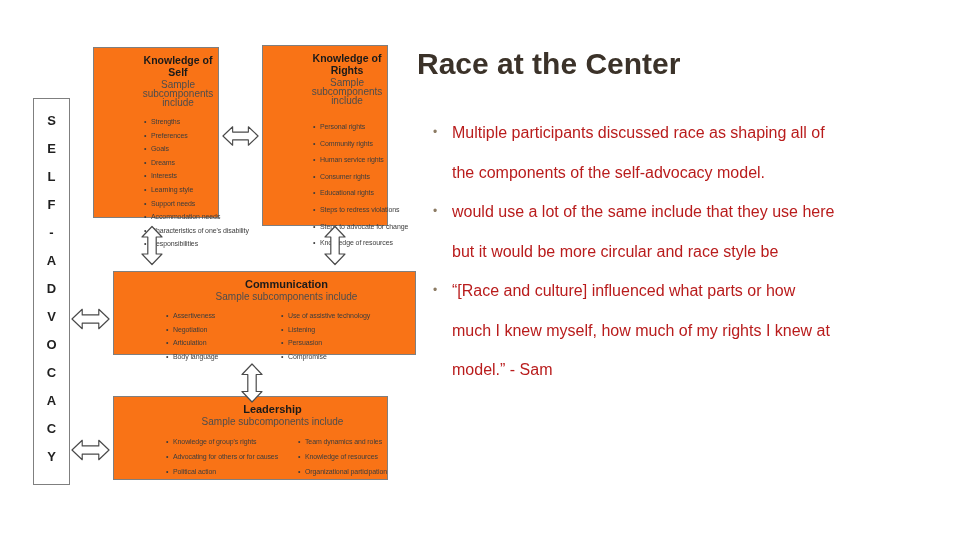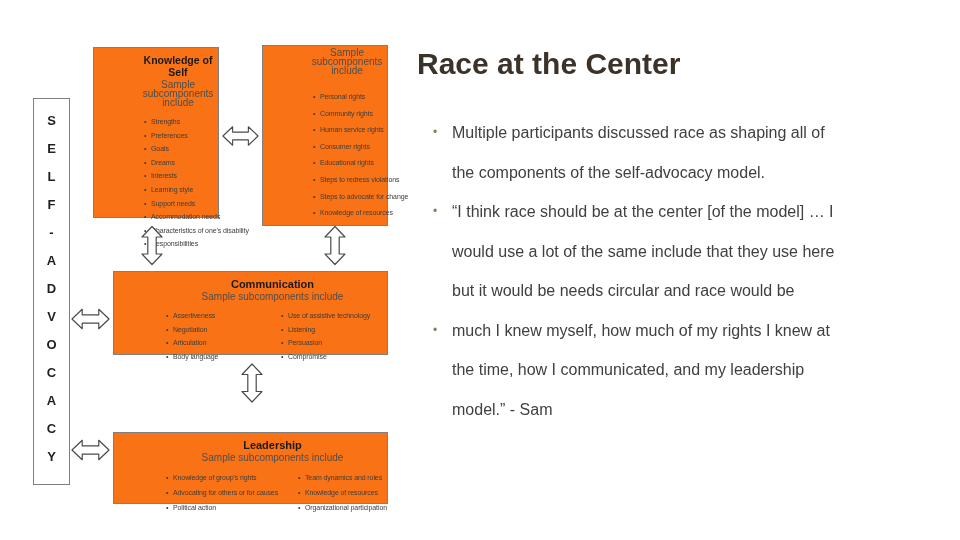--- a/index.html
+++ b/index.html
@@ -18,22 +18,22 @@
   }
   .sa-bar-letters span{
     font-size:13px;font-weight:bold;color:#1f1f1f;line-height:13px;
   }
   
   .dbox{
     position:absolute;background:#f97316;border:1px solid #7f7f7f;box-sizing:border-box;padding-left:44px;
   }
   #box-self {left:93px;top:47px;width:126px;height:171px;}
   #box-rights{left:262px;top:45px;width:126px;height:181px;}
-  #box-comm {left:113px;top:271px;width:275px;height:84px;}
-  #box-lead {left:113px;top:432px;width:275px;height:72px;}
+  #box-comm {left:113px;top:271px;width:303px;height:84px;}
+  #box-lead {left:113px;top:396px;width:275px;height:84px;}
   .dbox-title{
     text-align:center;font-weight:bold;color:#1a1a1a;
     font-size:10.5px;padding-top:6px;line-height:12px;
   }
   #box-comm .dbox-title,#box-lead .dbox-title{font-size:11px;}
   .dbox-sub{
     text-align:center;color:#4d4d4d;
     font-size:10px;padding-top:2px;line-height:9px;
   }
   ul.ditems{
@@ -66,21 +66,21 @@
   
   .slide-title{
     position:absolute;left:417px;top:46px;
     font-size:30px;font-weight:bold;color:#3b3229;line-height:36px;text-align:center;
   }
   ul.slide-bullets{
     position:absolute;left:415px;top:113px;width:530px;
     list-style:none;margin:0;padding:0;
   }
   ul.slide-bullets>li{
-    position:relative;padding-left:37px;color:#404040;
+    position:relative;padding-left:37px;color:#b91c1c;
   }
   ul.slide-bullets>li::before{
     content:"\2022";position:absolute;left:18px;top:0;
     font-size:12px;line-height:39.5px;color:#8c7b63;
   }
   ul.slide-bullets .bullet-lines div{
     font-size:16px;line-height:39.5px;white-space:nowrap;
   }
 </style>
 </head>
@@ -117,20 +117,21 @@
         <li>Interests</li>
         <li>Learning style</li>
         <li>Support needs</li>
         <li>Accommodation needs</li>
         <li>Characteristics of one's disability</li>
         <li>Responsibilities</li>
       </ul>
   </div>
 
   <div class="dbox" id="box-rights">
+    <div class="dbox-title">Knowledge of Rights</div>
     <div class="dbox-sub">Sample subcomponents include</div>
     <ul class="ditems">
         <li>Personal rights</li>
         <li>Community rights</li>
         <li>Human service rights</li>
         <li>Consumer rights</li>
         <li>Educational rights</li>
         <li>Steps to redress violations</li>
         <li>Steps to advocate for change</li>
         <li>Knowledge of resources</li>
@@ -208,27 +209,26 @@
 
   <ul class="slide-bullets">
     <li>
       <div class="bullet-lines">
           <div>Multiple participants discussed race as shaping all of</div>
           <div>the components of the self-advocacy model.</div>
         </div>
     </li>
     <li>
       <div class="bullet-lines">
-          <div>“I think race should be at the center [of the model] … I</div>
           <div>would use a lot of the same include that they use here</div>
-          <div>but it would be needs circular and race would be</div>
+          <div>but it would be more circular and race style be</div>
         </div>
     </li>
     <li>
       <div class="bullet-lines">
+          <div>“[Race and culture] influenced what parts or how</div>
           <div>much I knew myself, how much of my rights I knew at</div>
-          <div>the time, how I communicated, and my leadership</div>
           <div>model.” - Sam</div>
         </div>
     </li>
   </ul>
 
 </div>
 
 </body></html>

